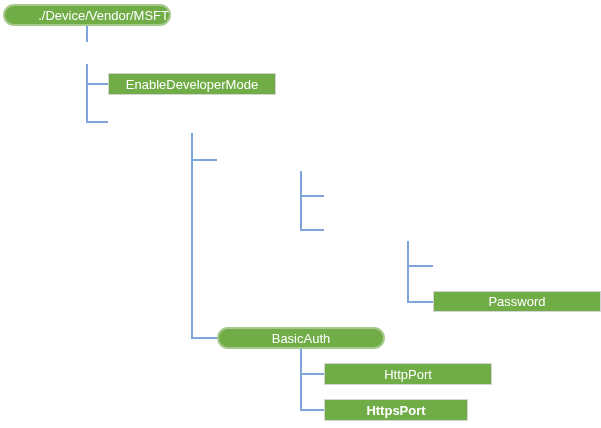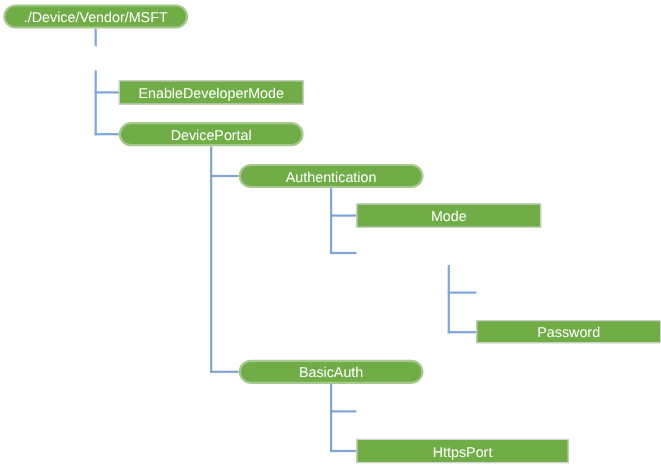--- a/index.html
+++ b/index.html
@@ -48,37 +48,31 @@
     <div class="line" style="left: 191px; top: 133px; width: 2px; height: 206px;"></div>
     <div class="line" style="left: 300px; top: 195px; width: 24px; height: 2px;"></div>
     <div class="line" style="left: 300px; top: 229px; width: 24px; height: 2px;"></div>
     <div class="line" style="left: 300px; top: 171px; width: 2px; height: 60px;"></div>
     <div class="line" style="left: 407px; top: 265px; width: 26px; height: 2px;"></div>
     <div class="line" style="left: 407px; top: 301px; width: 26px; height: 2px;"></div>
     <div class="line" style="left: 407px; top: 241px; width: 2px; height: 62px;"></div>
     <div class="line" style="left: 300px; top: 373px; width: 24px; height: 2px;"></div>
     <div class="line" style="left: 300px; top: 409px; width: 24px; height: 2px;"></div>
     <div class="line" style="left: 300px; top: 349px; width: 2px; height: 62px;"></div>
-    <div class="node pill" style="left: 3px; top: 4px; width: 168px; height: 22px;">
+    <div class="node pill" style="left: 3px; top: 4px; width: 168px; height: 22px; justify-content: flex-end;">
       <span>./Device/Vendor/MSFT</span>
     </div>
     <div class="node rect" style="left: 108px; top: 73px; width: 168px; height: 22px;">
       <span>EnableDeveloperMode</span>
-    </div>
-    <div class="node pill" style="left: 108px; top: 111px; width: 168px; height: 22px;">
-      <span>DevicePortal</span>
-    </div>
-    <div class="node pill" style="left: 217px; top: 149px; width: 168px; height: 22px;">
-      <span>Authentication</span>
-    </div>
-    <div class="node rect" style="left: 324px; top: 185px; width: 168px; height: 22px;">
-      <span>Mode</span>
     </div>
     <div class="node rect" style="left: 433px; top: 291px; width: 168px; height: 21px;">
       <span>Password</span>
     </div>
     <div class="node pill" style="left: 217px; top: 327px; width: 168px; height: 22px;">
       <span>BasicAuth</span>
     </div>
-    <div class="node rect" style="left: 324px; top: 399px; width: 193px; height: 22px;">
+    <div class="node rect" style="left: 324px; top: 363px; width: 168px; height: 22px;">
+      <span>HttpPort</span>
+    </div>
+    <div class="node rect" style="left: 324px; top: 399px; width: 144px; height: 22px; font-weight: bold;">
       <span>HttpsPort</span>
     </div>
   </div>
 
 </body></html>

